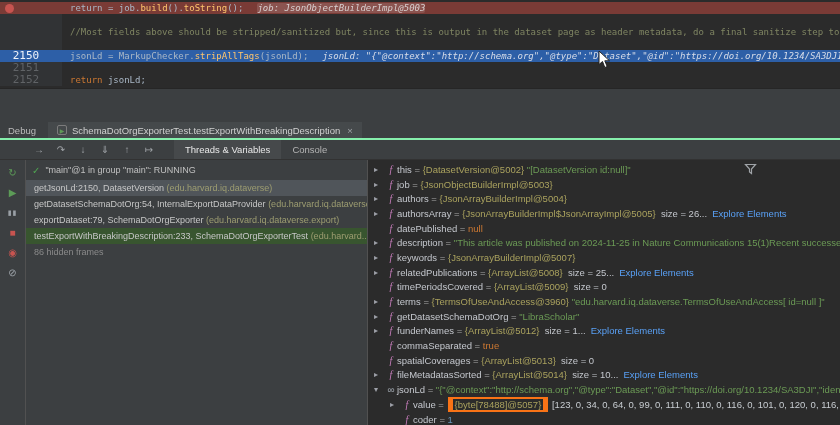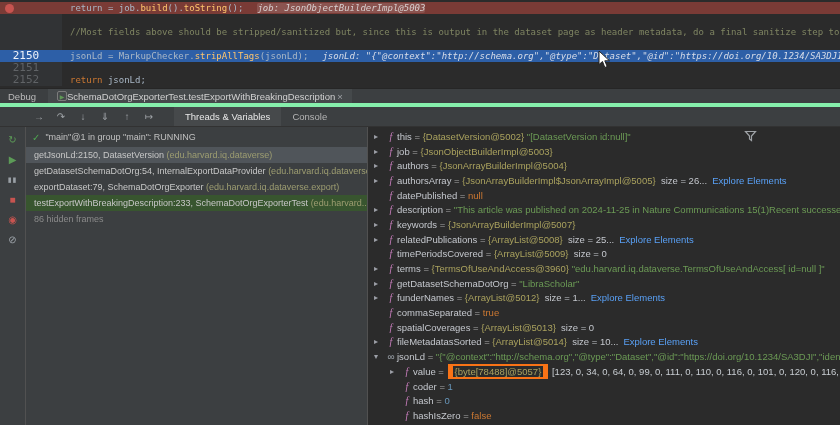--- a/index.html
+++ b/index.html
@@ -23,23 +23,23 @@
   .kw { color: #cc7832; }
   .hint-chip { font-style: italic; color: #d8cfcf; background: rgba(255,255,255,.13);
                border-radius: 2px; padding: 0 0; margin-left: 14px; }
   .hint-exec { font-style: italic; color: #d6dce8; margin-left: 14px; }
   .bp-dot { position: absolute; left: 5px; top: 1.5px; width: 9px; height: 9px;
             border-radius: 50%; background: #c75450; }
 
   
   .debug { position: absolute; top: 88px; left: 0; width: 840px; height: 337px;
            background: #3c3f41; border-top: 1px solid #262626; display: flex; flex-direction: column; font-size: 9.5px; }
-  .dbg-header { height: 18px; display: flex; align-items: stretch; border-bottom: 4px solid #86efac; }
+  .dbg-header { height: 18px; display: flex; align-items: stretch; border-bottom: 2px solid #86efac; margin-top: 33px; }
   .dbg-title { display: flex; align-items: center; padding: 0 12px 0 8px; color: #bbbbbb; }
-  .dbg-tab { display: flex; align-items: center; background: #45494b; padding: 0 9px; color: #d0d0d0; }
+  .dbg-tab { display: flex; align-items: center; gap: 5px; background: #45494b; padding: 0 9px; color: #d0d0d0; }
   .tabicon { width: 10px; height: 10px; border: 1px solid #7c7c7c; border-radius: 2px;
              display: flex; align-items: center; justify-content: center; font-size: 6px; color: #5f9956; }
   .tabclose { color: #9fa3a7; margin-left: 2px; }
   .dbg-toolbar { height: 20px; display: flex; align-items: stretch; border-bottom: 1px solid #323232; }
   .tb-icons { display: flex; align-items: center; padding-left: 30px; gap: 4px; }
   .tbi { width: 18px; text-align: center; color: #9fa3a7; font-size: 10px; line-height: 18px; }
   .view-tabs { display: flex; align-items: stretch; margin-left: 16px; }
   .view-tab { display: flex; align-items: center; padding: 0 11px; color: #b4b4b4; }
   .view-tab.active { background: #46494b; color: #e8e8e8; }
 

